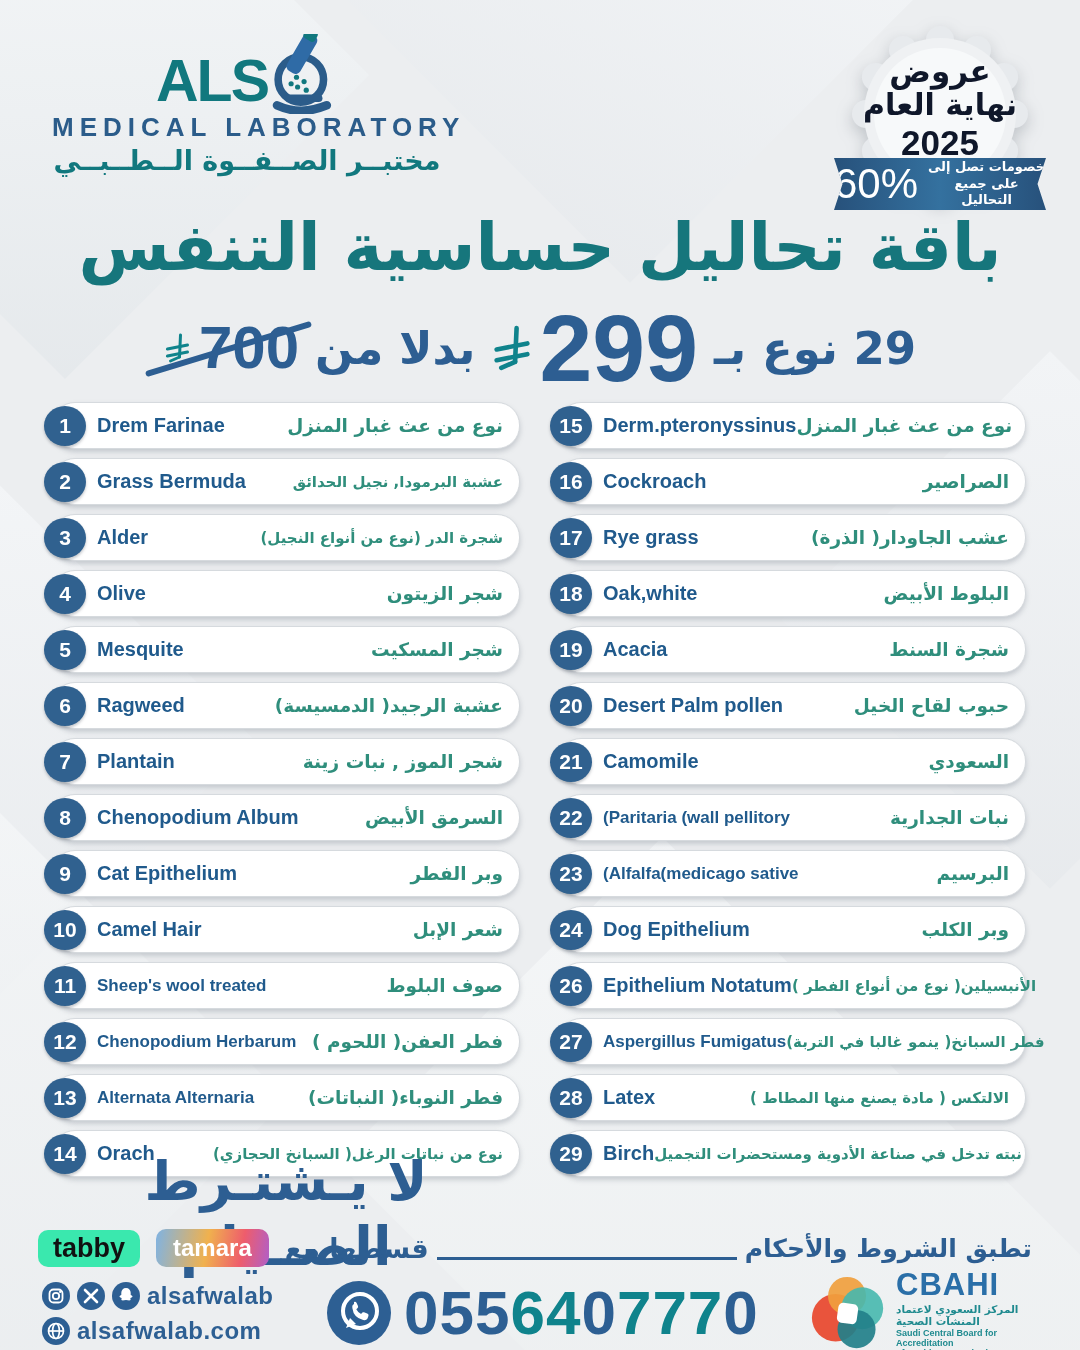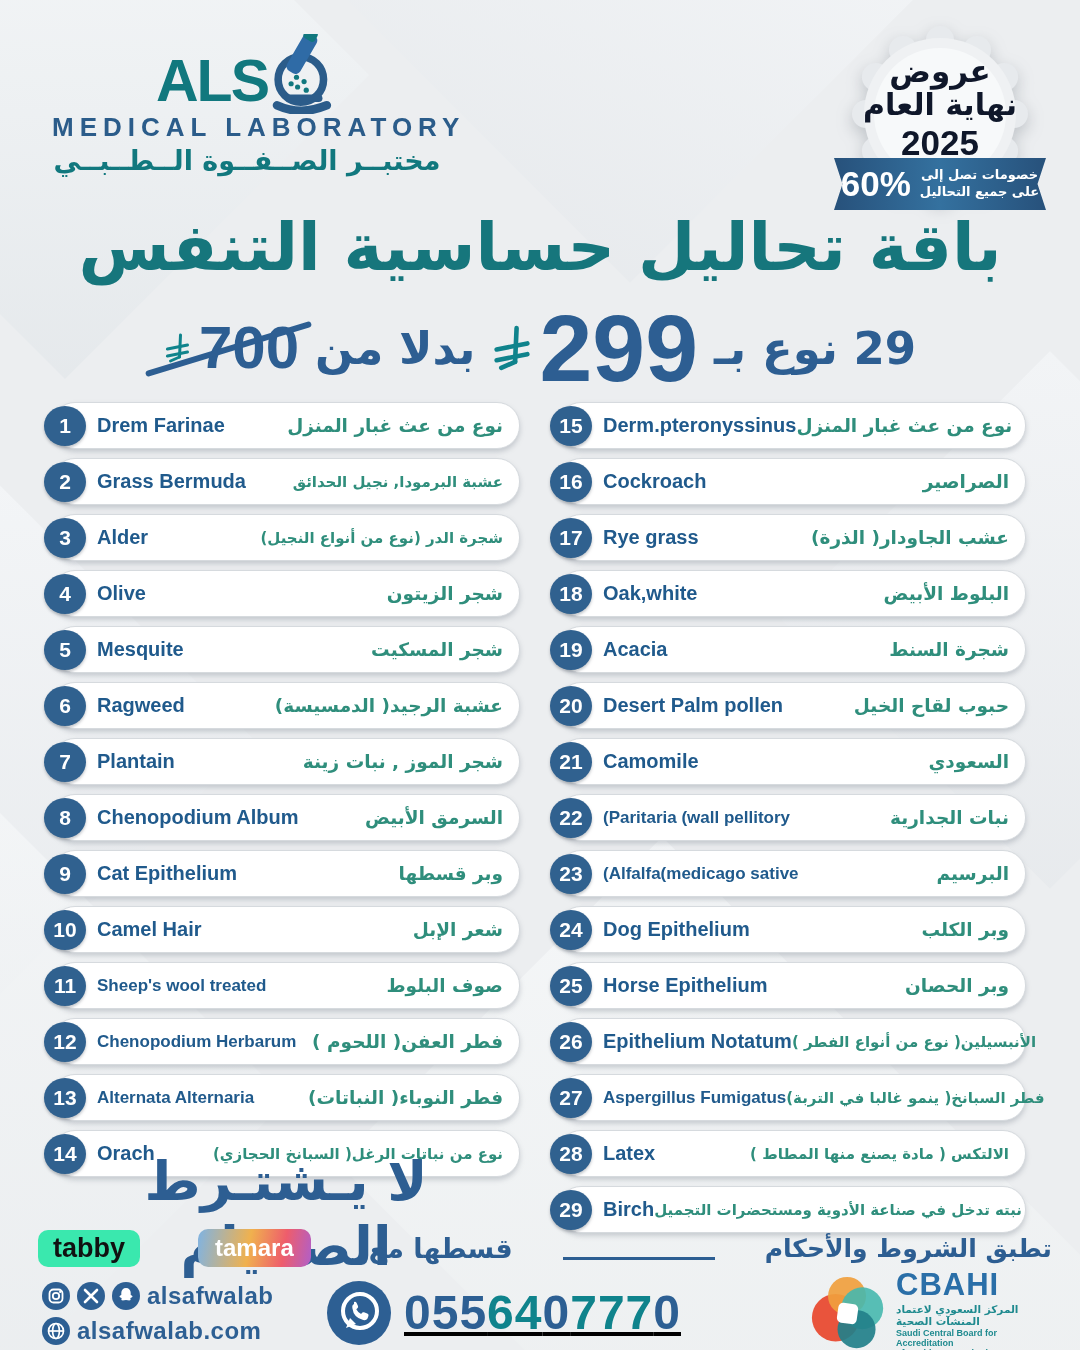--- a/index.html
+++ b/index.html
@@ -34,21 +34,21 @@
   .badge{position:absolute;top:24px;right:40px;width:200px;height:210px;}
   .badge svg.scallop{position:absolute;top:0;left:10px;filter:drop-shadow(0 6px 8px rgba(90,100,110,.3));}
   .badge-text{position:absolute;top:30px;left:0;width:200px;text-align:center;direction:rtl;color:#0f172a;}
   .badge-l1{font-size:31px;font-weight:bold;line-height:1.1;}
   .badge-l2{font-size:30px;font-weight:bold;line-height:1.15;}
   .badge-year{font-size:35px;font-weight:bold;font-family:"Liberation Sans",sans-serif;line-height:1.15;}
   .ribbon{position:absolute;top:134px;left:-6px;width:212px;height:52px;
           background:linear-gradient(90deg,#27517b,#34719f 50%,#27517b);
           clip-path:polygon(0 0,100% 0,96% 50%,100% 100%,0 100%,4% 50%);
           display:flex;align-items:center;justify-content:center;gap:9px;color:#fff;}
-  .ribbon-pct{font-family:"Liberation Sans",sans-serif;font-weight:bold;font-size:35px;}
+  .ribbon-pct{font-family:"Liberation Sans",sans-serif;font-weight:normal;font-size:42px;}
   .ribbon-notes{direction:rtl;text-align:center;font-size:13px;font-weight:bold;line-height:1.3;}
 
   
   .title{position:absolute;top:212px;left:0;right:0;text-align:center;direction:rtl;
          font-size:66px;font-weight:bold;color:#16767c;line-height:1.1;}
   .subtitle{position:absolute;top:296px;left:0;right:0;height:104px;direction:rtl;
             display:flex;align-items:center;justify-content:center;gap:16px;color:#2d5e92;}
   .sub-txt{font-size:45px;font-weight:bold;}
   .price{direction:ltr;display:inline-flex;align-items:center;gap:6px;}
   .price-new-digits{font-family:"Liberation Sans",sans-serif;font-weight:bold;font-size:95px;line-height:1;}
@@ -70,38 +70,38 @@
        box-shadow:0 2px 3px rgba(80,90,100,.35);}
   .en{margin-left:11px;font-family:"Liberation Sans",sans-serif;font-weight:bold;font-size:20px;
       color:#205a8c;white-space:nowrap;direction:ltr;unicode-bidi:isolate;}
   .en.small{font-size:17px;}
   .ar{margin-left:auto;font-size:18.5px;font-weight:bold;color:#2f8e7c;direction:rtl;white-space:nowrap;}
   .ar.small{font-size:15px;}
 
   
   .no-fasting{position:absolute;top:1150px;left:52px;width:468px;text-align:center;direction:rtl;
               font-size:54px;font-weight:bold;color:#2d5e92;line-height:1.2;}
-  .pay-row{position:absolute;top:1224px;left:38px;right:28px;height:48px;display:flex;align-items:center;gap:42px;}
+  .pay-row{position:absolute;top:1224px;left:38px;right:48px;height:48px;display:flex;align-items:center;}
   .tabby-badge{background:#3ae8ae;color:#111;font-family:"Liberation Sans",sans-serif;font-weight:bold;
                font-size:27px;padding:5px 15px;border-radius:10px;line-height:1;}
   .tamara-badge{margin-left:16px;color:#fff;font-family:"Liberation Sans",sans-serif;font-weight:bold;
                 font-size:24px;padding:7px 17px;border-radius:10px;line-height:1;
                 background:linear-gradient(100deg,#7fb3e3 0%,#f0b14e 45%,#ee5d6c 75%,#b05fc9 100%);}
   .pay-label{margin-left:16px;font-size:27px;font-weight:bold;color:#2d5e92;direction:rtl;}
   .pay-divider{flex:1;height:3px;background:#2d5e92;margin:0 8px;align-self:flex-end;margin-bottom:12px;}
   .terms-label{font-size:25px;font-weight:bold;color:#2d5e92;direction:rtl;}
 
   .contact-row{position:absolute;top:1268px;left:42px;right:28px;display:flex;align-items:center;}
   .social-block{display:flex;flex-direction:column;gap:7px;width:262px;flex:none;}
   .social-line{display:flex;align-items:center;gap:7px;}
   .sicon{width:28px;height:28px;flex:none;}
   .social-txt{font-family:"Liberation Sans",sans-serif;font-weight:bold;font-size:24px;color:#2d5f93;letter-spacing:.5px;}
   .phone-block{display:flex;align-items:center;gap:12px;margin-left:22px;}
   .wa-icon{width:66px;height:66px;flex:none;}
-  .phone{font-family:"Liberation Sans",sans-serif;font-weight:bold;font-size:48px;line-height:1;letter-spacing:1px;text-decoration:underline;}
+  .phone{font-family:"Liberation Sans",sans-serif;font-weight:bold;font-size:62px;line-height:1;letter-spacing:1px;}
   .ph-blue{color:#2d5f93;} .ph-teal{color:#0f838c;}
   .cbahi{margin-left:auto;display:flex;align-items:center;gap:10px;width:242px;flex:none;}
   .cbahi-logo{width:76px;height:76px;flex:none;}
   .cbahi-texts{display:flex;flex-direction:column;line-height:1.1;}
   .cbahi-name{font-family:"Liberation Sans",sans-serif;font-weight:bold;font-size:31px;color:#2a6fa8;letter-spacing:1px;}
   .cbahi-ar{font-size:10.5px;font-weight:bold;color:#1f8a8f;direction:rtl;text-align:left;margin-top:2px;}
   .cbahi-en{font-family:"Liberation Sans",sans-serif;font-weight:bold;font-size:9px;color:#1f8a8f;margin-top:2px;}
 </style>
 </head>
 <body>
@@ -234,21 +234,21 @@
         <span class="ar">شجر الموز , نبات زينة</span>
       </div>
       <div class="row">
         <span class="num">8</span>
         <span class="en">Chenopodium Album</span>
         <span class="ar">السرمق الأبيض</span>
       </div>
       <div class="row">
         <span class="num">9</span>
         <span class="en">Cat Epithelium</span>
-        <span class="ar">وبر قسطها</span>
+        <span class="ar">وبر الفطر</span>
       </div>
       <div class="row">
         <span class="num">10</span>
         <span class="en">Camel Hair</span>
         <span class="ar">شعر الإبل</span>
       </div>
       <div class="row">
         <span class="num">11</span>
         <span class="en small">Sheep's wool treated</span>
         <span class="ar">صوف البلوط</span>
@@ -312,25 +312,20 @@
       </div>
       <div class="row">
         <span class="num">23</span>
         <span class="en small">(Alfalfa(medicago sative</span>
         <span class="ar">البرسيم</span>
       </div>
       <div class="row">
         <span class="num">24</span>
         <span class="en">Dog Epithelium</span>
         <span class="ar">وبر الكلب</span>
-      </div>
-      <div class="row">
-        <span class="num">25</span>
-        <span class="en">Horse Epithelium</span>
-        <span class="ar">وبر الحصان</span>
       </div>
       <div class="row">
         <span class="num">26</span>
         <span class="en">Epithelium Notatum</span>
         <span class="ar small">الأنبسيلين( نوع من أنواع الفطر )</span>
       </div>
       <div class="row">
         <span class="num">27</span>
         <span class="en small">Aspergillus Fumigatus</span>
         <span class="ar small">فطر السبانخ( ينمو غالبا في التربة)</span>

